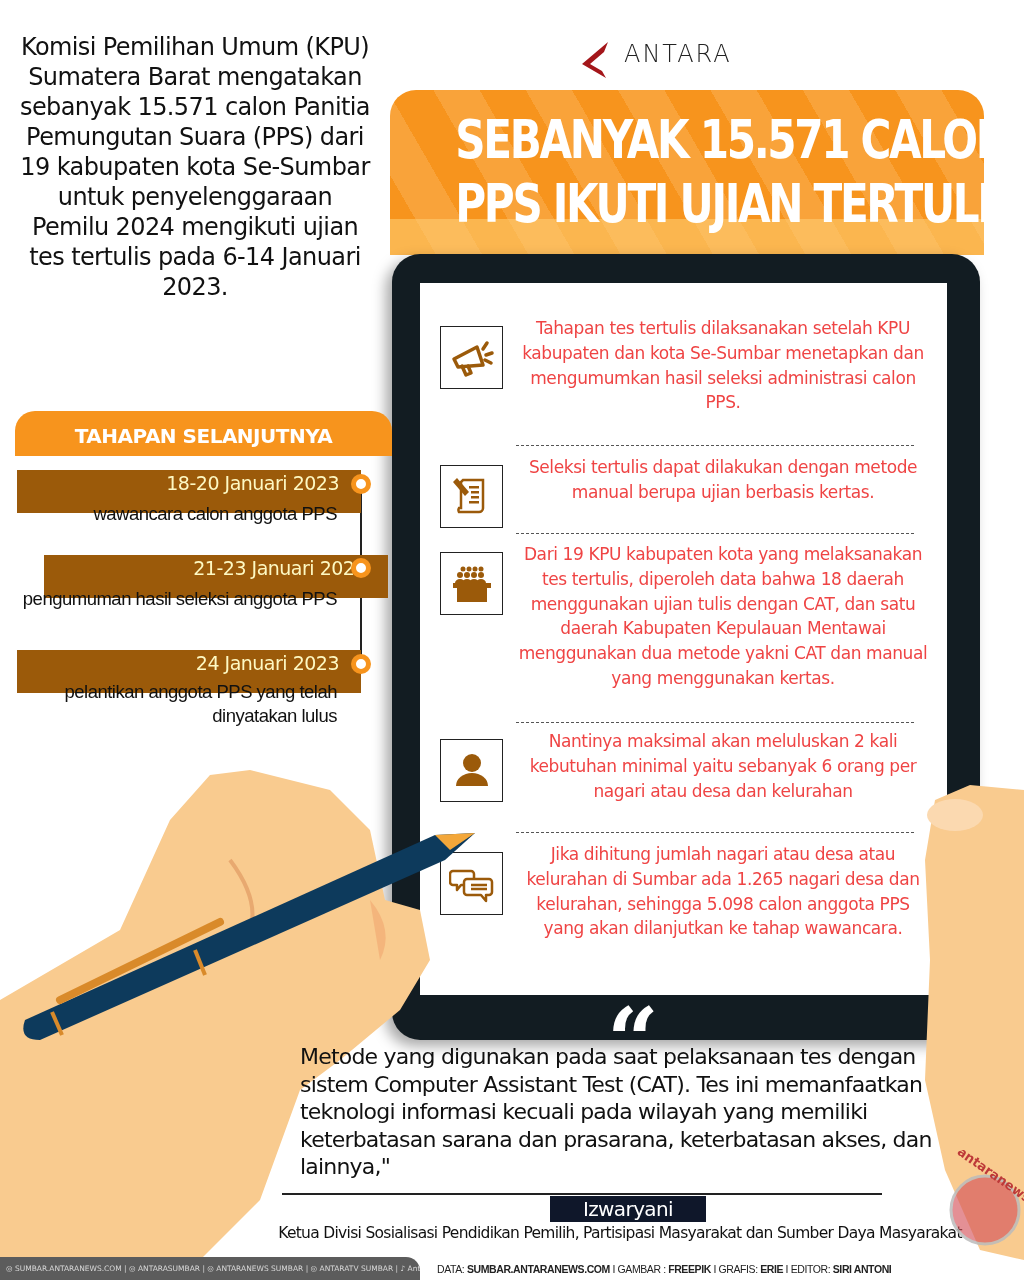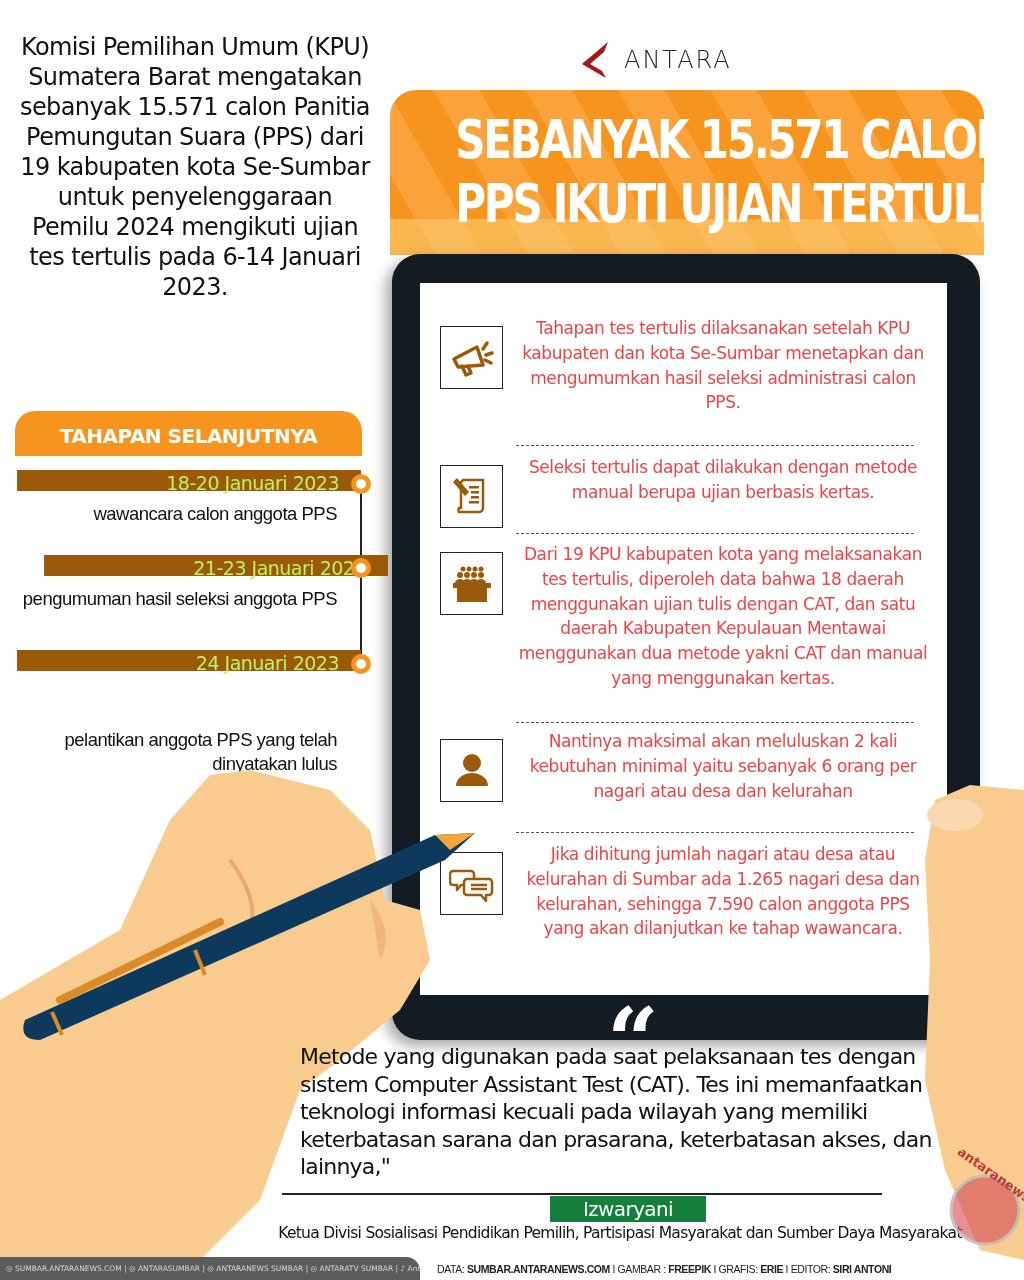--- a/index.html
+++ b/index.html
@@ -7,21 +7,21 @@
   body { position: relative; font-family: "Liberation Sans", sans-serif; color: #111; }
 
   
   .intro {
     position: absolute; left: 20px; top: 32px; width: 350px;
     text-align: center; font-size: 24px; line-height: 30px; color: #111;
     font-family: "DejaVu Sans", sans-serif; letter-spacing: -0.6px;
   }
 
   
-  .logo { position: absolute; left: 578px; top: 40px; height: 40px; display: flex; align-items: center; gap: 8px; }
+  .logo { position: absolute; left: 578px; top: 40px; height: 40px; display: flex; align-items: flex-start; gap: 8px; }
   .logo svg { width: 38px; height: 40px; }
   .logo-text { font-size: 24px; letter-spacing: 2px; color: #222; font-family: "DejaVu Sans", sans-serif; font-weight: 300; }
 
   
   .headline {
     position: absolute; left: 390px; top: 90px; width: 594px; height: 165px;
     border-radius: 26px 26px 0 0;
     background: repeating-linear-gradient(60deg, #f7941d 0 40px, #f9a33a 40px 80px);
     overflow: hidden;
   }
@@ -70,40 +70,40 @@
     font-family: "DejaVu Serif", serif; text-align: center; z-index: 5;
   }
   .quote-text {
     position: absolute; left: 300px; top: 1043px; width: 660px;
     text-align: left; font-size: 22px; line-height: 27.5px; color: #111;
     font-family: "DejaVu Sans", sans-serif; letter-spacing: -0.8px; z-index: 4;
   }
   .quote-rule { position: absolute; left: 282px; top: 1193px; width: 600px; height: 1.5px; background: #222; z-index: 4; }
   .speaker-name {
     position: absolute; left: 550px; top: 1196px; width: 156px; height: 26px;
-    background: #15803d; color: #fff; font-size: 20px; line-height: 26px; text-align: center;
+    background: #0f172a; color: #fff; font-size: 20px; line-height: 26px; text-align: center;
     font-family: "DejaVu Sans", sans-serif; letter-spacing: -0.6px; z-index: 4;
   }
   .speaker-role {
     position: absolute; left: 230px; top: 1222px; width: 780px; text-align: center;
     font-size: 15.5px; line-height: 22px; color: #111; font-family: "DejaVu Sans", sans-serif;
     letter-spacing: -0.7px; z-index: 4;
   }
 
   
   .timeline-header {
-    position: absolute; left: 15px; top: 411px; width: 347px; height: 45px;
+    position: absolute; left: 15px; top: 411px; width: 377px; height: 45px;
     background: #f7941d; border-radius: 20px 20px 0 0;
     color: #fff; font-weight: bold; font-size: 20px; line-height: 50px; text-align: center;
     font-family: "DejaVu Sans", sans-serif; letter-spacing: -0.5px;
   }
   .tl-line { position: absolute; left: 360px; top: 483px; width: 2px; height: 180px; background: #222; }
   .tl-date {
-    position: absolute; left: 17px; width: 344px; height: 21px;
-    background: #9b5a0a; color: #bef264; text-align: right; padding-right: 22px;
+    position: absolute; left: 17px; width: 344px; height: 43px;
+    background: #9b5a0a; color: #fef9c3; text-align: right; padding-right: 22px;
     font-size: 19px; line-height: 27px; font-family: "DejaVu Sans", sans-serif; letter-spacing: -0.5px;
   }
   .tl-dot {
     position: absolute; width: 20px; height: 20px; border-radius: 50%;
     background: #fff; border: 5px solid #f7941d; left: 351px;
   }
   .tl-desc {
     position: absolute; left: 17px; width: 320px; text-align: right;
     font-size: 18.5px; line-height: 24px; color: #111; font-family: Liberation Sans, sans-serif; letter-spacing: -0.5px;
   }
@@ -218,37 +218,37 @@
 <div class="item" style="top:842px;">
   <div class="item-icon">
     <svg viewBox="0 0 46 46">
         <g fill="none" stroke="#9b5a0a" stroke-width="2.5" stroke-linejoin="round">
       <path d="M4 10 h18 a3 3 0 0 1 3 3 v8 a3 3 0 0 1 -3 3 h-10 l-4 5 v-5 h-4 a3 3 0 0 1 -3 -3 v-8 a3 3 0 0 1 3 -3 z"></path>
       <path d="M18 18 h22 a3 3 0 0 1 3 3 v10 a3 3 0 0 1 -3 3 h-3 v6 l-5 -6 h-14 a3 3 0 0 1 -3 -3 v-10 a3 3 0 0 1 3 -3 z" fill="#fff"></path>
       <path d="M22 24 h16 M22 28 h16"></path>
         </g>
       </svg>
   </div>
-  <div class="item-text">Jika dihitung jumlah nagari atau desa atau kelurahan di Sumbar ada 1.265 nagari desa dan kelurahan, sehingga 7.590 calon anggota PPS yang akan dilanjutkan ke tahap wawancara.</div>
+  <div class="item-text">Jika dihitung jumlah nagari atau desa atau kelurahan di Sumbar ada 1.265 nagari desa dan kelurahan, sehingga 5.098 calon anggota PPS yang akan dilanjutkan ke tahap wawancara.</div>
 </div>
 
 <div class="timeline-header">TAHAPAN SELANJUTNYA</div>
 <div class="tl-line"></div>
 
 <div class="tl-date" style="top:470px;">18-20 Januari 2023</div>
 <div class="tl-dot" style="top:474px;"></div>
 <div class="tl-desc" style="top:502px;">wawancara calon anggota PPS</div>
 
 <div class="tl-date" style="top:555px;margin-left:27px;">21-23 Januari 2023</div>
 <div class="tl-dot" style="top:558px;"></div>
 <div class="tl-desc" style="top:587px;">pengumuman hasil seleksi anggota PPS</div>
 
 <div class="tl-date" style="top:650px;">24 Januari 2023</div>
 <div class="tl-dot" style="top:654px;"></div>
-<div class="tl-desc" style="top:680px;margin-top:48px;">pelantikan anggota PPS yang telah dinyatakan lulus</div>
+<div class="tl-desc" style="top:680px;">pelantikan anggota PPS yang telah dinyatakan lulus</div>
 
 <svg class="deco" style="left:0;top:740px;" width="1024" height="520" viewBox="0 740 1024 520">
 
   <path d="M0 1000 L120 930 L170 820 L210 775 L250 770 L330 790 L370 830 L385 900 L420 910 L430 960 L400 1010 L340 1060 L300 1090 L260 1200 L200 1260 L0 1260 Z" fill="#f9cb8f"></path>
   <path d="M230 860 Q260 900 250 930" stroke="#e8a970" stroke-width="4" fill="none"></path>
   <path d="M370 900 Q395 930 380 960" fill="#f4b57c"></path>
 
   <path d="M1024 790 L970 785 L935 800 L925 860 L930 960 L925 1080 L945 1170 L980 1250 L1024 1260 Z" fill="#f9cb8f"></path>
   <ellipse cx="955" cy="815" rx="28" ry="16" fill="#fbd9b0"></ellipse>
 

